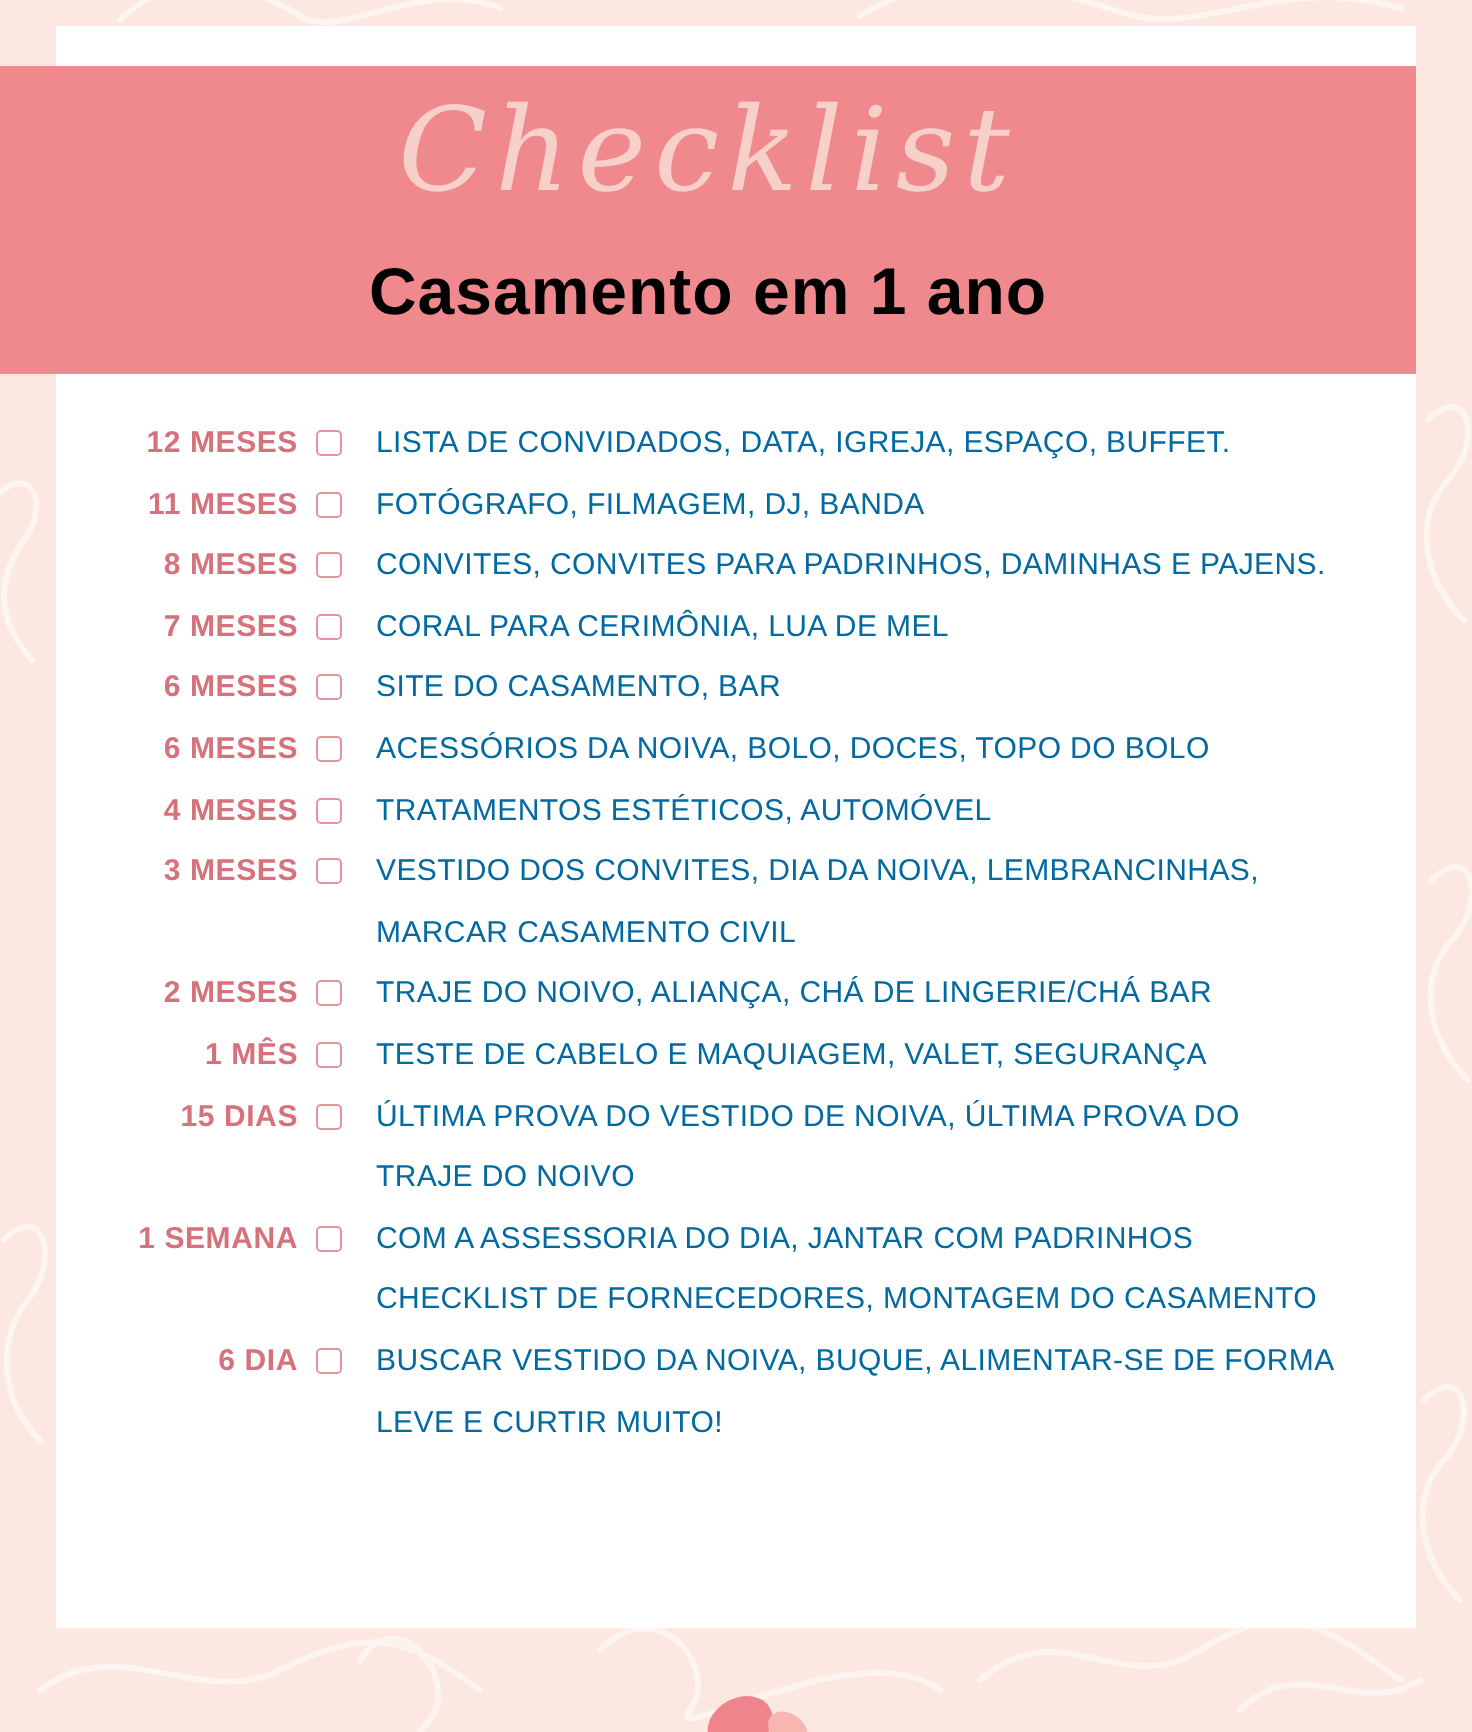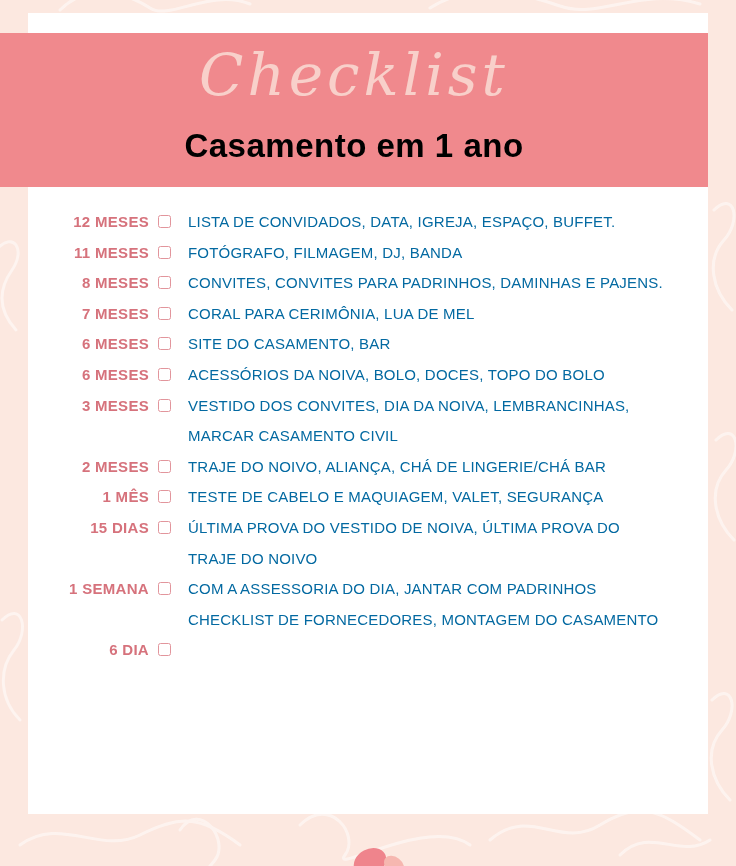--- a/index.html
+++ b/index.html
@@ -191,20 +191,27 @@
     </div>
 
     <div class="row">
       <span class="row-label">6 MESES</span>
       <span class="checkbox"></span>
       <span class="row-text">
           <div class="task-line">ACESSÓRIOS DA NOIVA, BOLO, DOCES, TOPO DO BOLO</div>
         </span>
     </div>
 
+    <div class="row">
+      <span class="row-label">4 MESES</span>
+      <span class="checkbox"></span>
+      <span class="row-text">
+          <div class="task-line">TRATAMENTOS ESTÉTICOS, AUTOMÓVEL</div>
+        </span>
+    </div>
 
     <div class="row">
       <span class="row-label">3 MESES</span>
       <span class="checkbox"></span>
       <span class="row-text">
           <div class="task-line">VESTIDO DOS CONVITES, DIA DA NOIVA, LEMBRANCINHAS,</div>
           <div class="task-line">MARCAR CASAMENTO CIVIL</div>
         </span>
     </div>
 
@@ -238,20 +245,24 @@
       <span class="checkbox"></span>
       <span class="row-text">
           <div class="task-line">COM A ASSESSORIA DO DIA, JANTAR COM PADRINHOS</div>
           <div class="task-line">CHECKLIST DE FORNECEDORES, MONTAGEM DO CASAMENTO</div>
         </span>
     </div>
 
     <div class="row">
       <span class="row-label">6 DIA</span>
       <span class="checkbox"></span>
+      <span class="row-text">
+          <div class="task-line">BUSCAR VESTIDO DA NOIVA, BUQUE, ALIMENTAR-SE DE FORMA</div>
+          <div class="task-line">LEVE E CURTIR MUITO!</div>
+        </span>
     </div>
   </div>
 
   <svg class="heart" width="80" height="28" viewBox="0 0 80 28">
     <ellipse cx="32" cy="24" rx="17" ry="13" fill="#ef848c" transform="rotate(-28 32 24)"></ellipse>
     <ellipse cx="56" cy="27" rx="11" ry="8" fill="#f6b7b0" transform="rotate(38 56 27)"></ellipse>
   </svg>
 
 </div>
 

